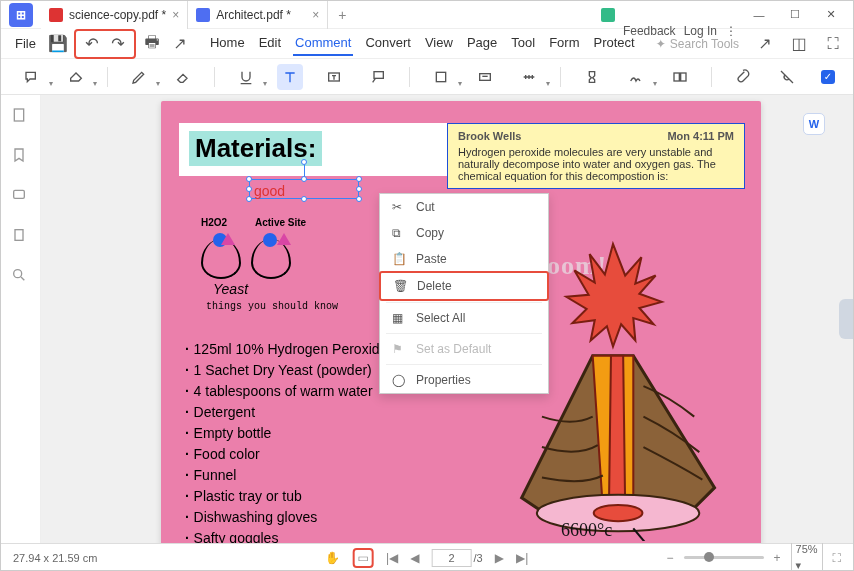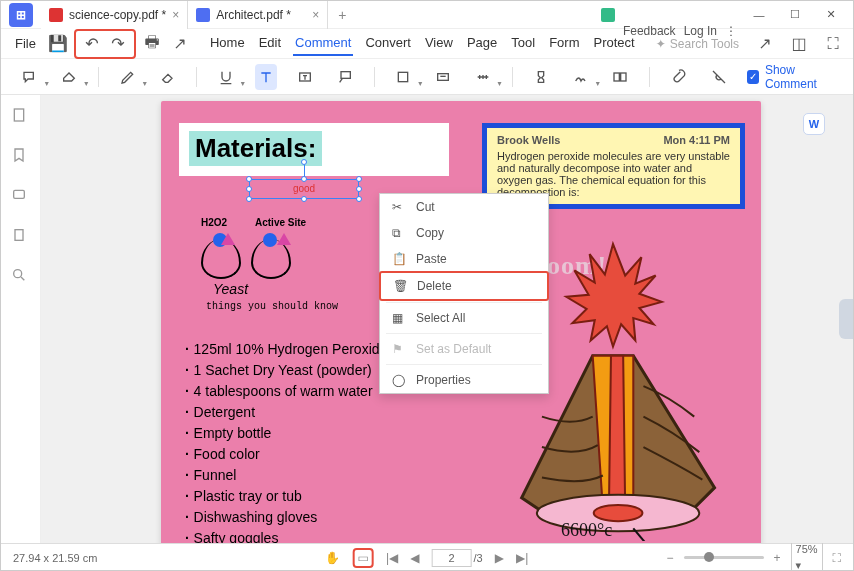--- a/index.html
+++ b/index.html
@@ -49,34 +49,34 @@
 .materials-box { position: absolute; left: 18px; top: 22px; background: #fff; padding: 8px 10px 10px 10px; width: 270px; }
 .mat-title { font-size: 26px; font-weight: 900; font-family: Arial Black, Arial, sans-serif; color: #000; background: #a5e5dd; padding: 2px 6px; display: inline-block; }
 .textbox-wrap { position: absolute; left: 70px; top: 56px; width: 110px; height: 20px; }
 .sel-handle { width: 6px; height: 6px; background: #fff; border: 1.5px solid #3b82f6; border-radius: 50%; position: absolute; }
 .h-tl{top:-3px;left:-3px}.h-tm{top:-3px;left:50%;margin-left:-3px}.h-tr{top:-3px;right:-3px}
 .h-ml{top:50%;left:-3px;margin-top:-3px}.h-mr{top:50%;right:-3px;margin-top:-3px}
 .h-bl{bottom:-3px;left:-3px}.h-bm{bottom:-3px;left:50%;margin-left:-3px}.h-br{bottom:-3px;right:-3px}
 .rot-line { position:absolute; top:-14px; left:50%; width:1px; height:12px; background:#3b82f6; }
 .rot-h { position:absolute; top:-20px; left:50%; margin-left:-3px; width:6px; height:6px; background:#fff; border:1.5px solid #3b82f6; border-radius:50%; }
 .textbox-border { border:1px solid #3b82f6; width:100%; height:100%; }
-.textbox-inner { font-size: 10px; color: #d33; padding: 3px 4px; text-align: center; }
+.textbox-inner { font-size: 14px; color: #d33; padding: 3px 4px; }
 
 .diagram { position: absolute; left: 18px; top: 94px; width: 150px; height: 100px; }
 .diagram-lbl { font-size: 10px; font-weight: bold; }
 .circle-shape { width: 40px; height: 40px; border: 2px solid #000; border-radius: 50% 50% 50% 50% / 60% 60% 40% 40%; border-top: none; position: relative; display: inline-block; margin: 8px 4px; }
 .blue-dot { width: 14px; height: 14px; background: #2563eb; border-radius: 50%; position: absolute; top: -6px; left: 10px; }
 .tri-dot { width: 0; height: 0; border-left: 7px solid transparent; border-right: 7px solid transparent; border-bottom: 12px solid #d946a5; position: absolute; top: -6px; right: 4px; }
 .yeast-lbl { font-size: 14px; font-style: italic; }
 .subtitle { font-size: 10px; font-family: "Courier New", monospace; text-align: center; }
 
 .list { position: absolute; left: 24px; top: 238px; font-size: 14px; color: #000; line-height: 1.5; }
 .list div::before { content: "· "; font-weight: bold; }
 
-.note { position: absolute; right: 16px; top: 22px; width: 263px; background: #fff6b3; border: 5px solid #1d4ed8; padding: 6px 10px; font-size: 11px; }
+.note { position: absolute; right: 16px; top: 22px; width: 298px; background: #fff6b3; border: 1px solid #1d4ed8; padding: 6px 10px; font-size: 11px; }
 .note-head { display: flex; justify-content: space-between; color: #555; font-weight: bold; margin-bottom: 4px; }
 .note-body { color: #333; }
 
 .volcano-area { position: absolute; right: 16px; top: 110px; width: 264px; height: 330px; }
 .boom { font-family: "Comic Sans MS", cursive; font-size: 26px; color: #e8c4d4; font-weight: bold; letter-spacing: 1px; }
 .temp-lbl { position: absolute; bottom: 0px; left: 80px; font-family: "Comic Sans MS", cursive; font-size: 18px; color: #111; }
 
 .right-handle { position: absolute; top: 50%; right: 0; width: 14px; height: 40px; background: #d0d7e1; border-radius: 6px 0 0 6px; transform: translateY(-50%); }
 .word-badge { position: absolute; top: 18px; right: 28px; width: 22px; height: 22px; background: #fff; border: 1px solid #c9d6f0; border-radius: 5px; display:flex; align-items:center; justify-content:center; color:#2563eb; font-size:11px; font-weight:bold; }
 
@@ -251,21 +251,20 @@
         <path d="M14 4l-8 8a4 4 0 006 6l8-8a6 6 0 00-8-8"></path>
       </svg>
     </span>
   <span class="tool-btn">
       <svg viewBox="0 0 24 24" fill="none" stroke="currentColor" stroke-width="2">
         <path d="M3 3l18 18M9 9a4 4 0 006 6"></path>
       </svg>
     </span>
   <div class="show-comment">
     <span class="checkbox">✓</span>
-    <span>Show Comment</span>
   </div>
 </div>
 
 <div class="main">
   <div class="left-rail">
     <span class="rail-btn"><svg viewBox="0 0 24 24" fill="none" stroke="currentColor" stroke-width="2">
           <rect x="5" y="3" width="14" height="18"></rect>
         </svg></span>
     <span class="rail-btn"><svg viewBox="0 0 24 24" fill="none" stroke="currentColor" stroke-width="2">
           <path d="M6 3h12v18l-6-4-6 4z"></path>

